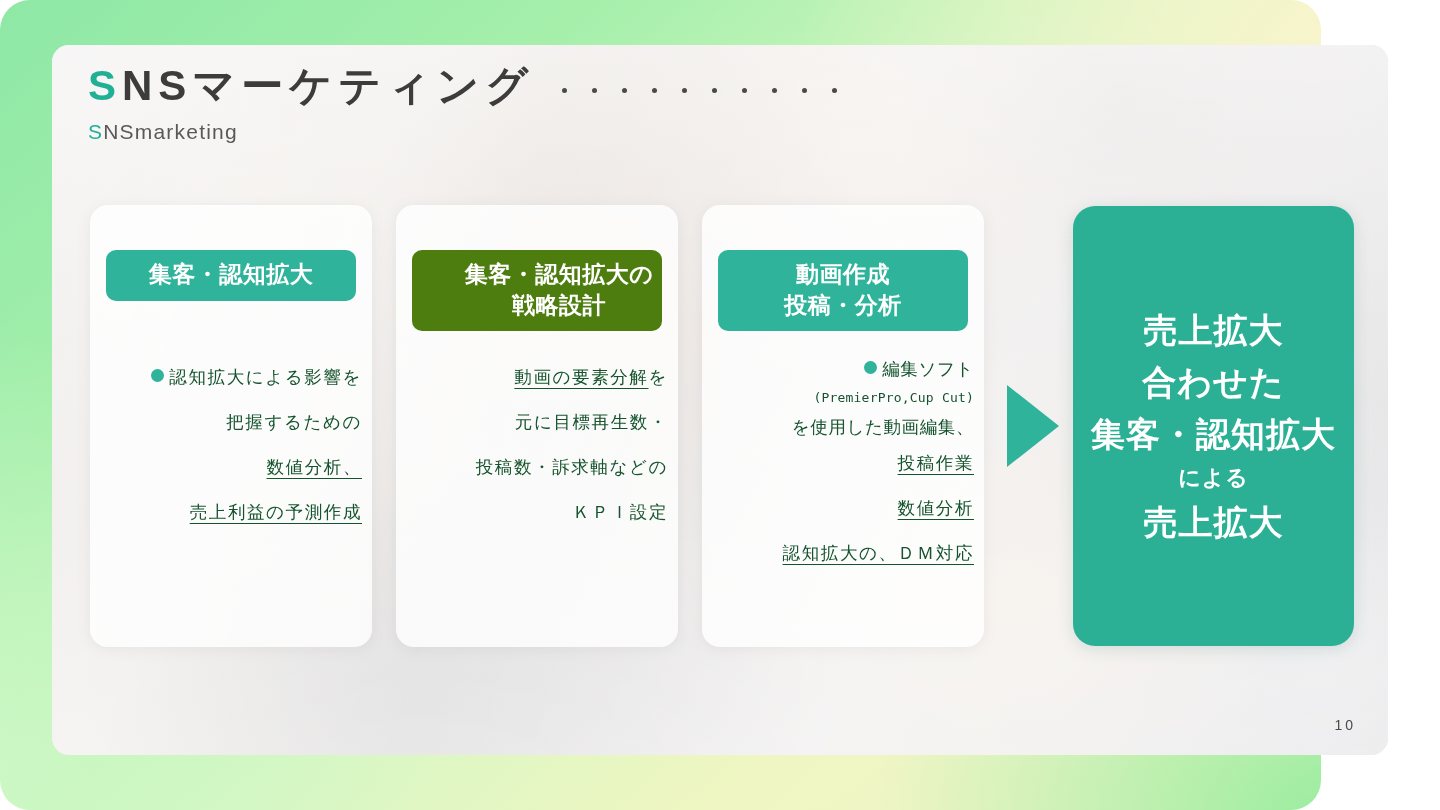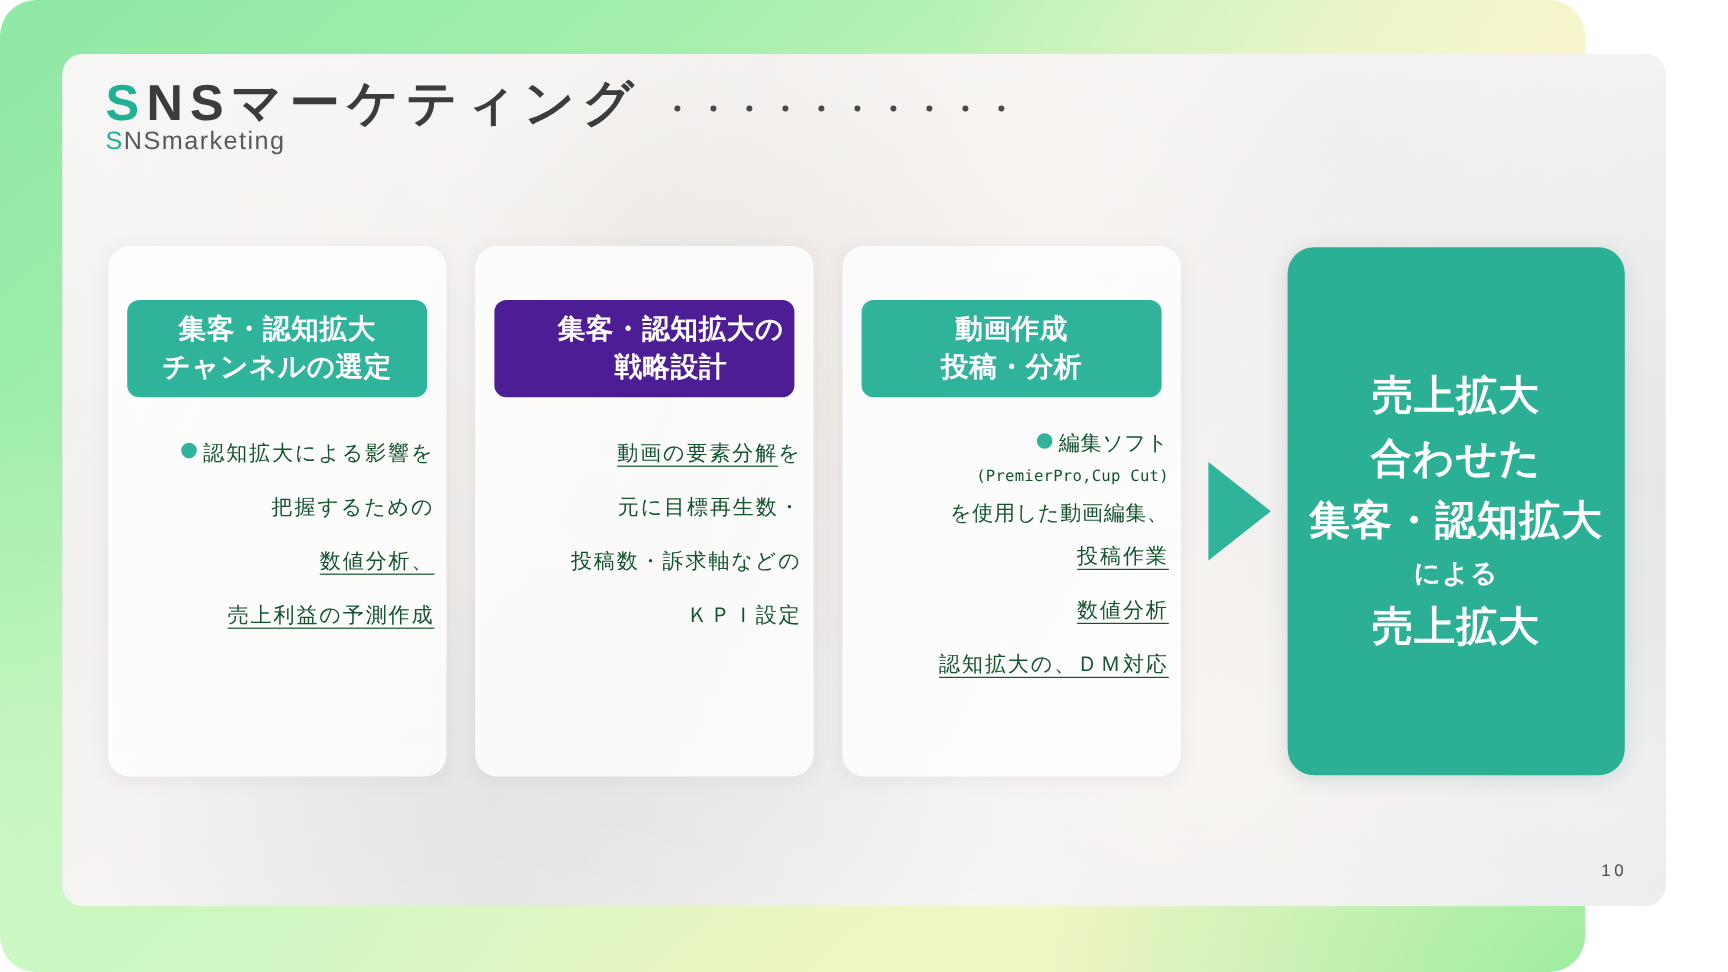--- a/index.html
+++ b/index.html
@@ -88,20 +88,21 @@
     margin-top: 8px;
   }
   .dot-rule .dot {
     width: 5px; height: 5px;
     border-radius: 50%;
     background: #4a4a4a;
     margin-right: 25px;
   }
 
   .sub-title {
+    margin-top: 14px;
     font-size: 21px;
     font-weight: 400;
     color: #59595a;
     letter-spacing: 1.2px;
     line-height: 1;
   }
   .sub-title .accent { color: #1fb095; }
 
   
   .card {
@@ -238,31 +239,30 @@
             <span class="dot"></span>
             <span class="dot"></span>
           </div>
       </div>
       <div class="sub-title"><span class="accent">S</span><span>NSmarketing</span></div>
     </div>
 
     <div class="card" id="card-0">
         <div class="card-header" style="background: rgb(47, 179, 154);">
           <div>集客・認知拡大</div>
-          <div>チャンネルの選定</div>
         </div>
         <div class="card-body">
           <div class="line"><span class="bullet"></span><span>認知拡大による影響を</span></div>
           <div class="line"><span>把握するための</span></div>
           <div class="line"><span class="u">数値分析、</span></div>
           <div class="line"><span class="u">売上利益の予測作成</span></div>
         </div>
       </div>
     <div class="card" id="card-1">
-        <div class="card-header" style="background: #4c1d95; padding-left: 48px;">
+        <div class="card-header" style="background: #4d7c0f; padding-left: 48px;">
           <div>集客・認知拡大の</div>
           <div>戦略設計</div>
         </div>
         <div class="card-body">
           <div class="line"><span class="u">動画の要素分解</span><span>を</span></div>
           <div class="line"><span>元に目標再生数・</span></div>
           <div class="line"><span>投稿数・訴求軸などの</span></div>
           <div class="line"><span>ＫＰＩ設定</span></div>
         </div>
       </div>

